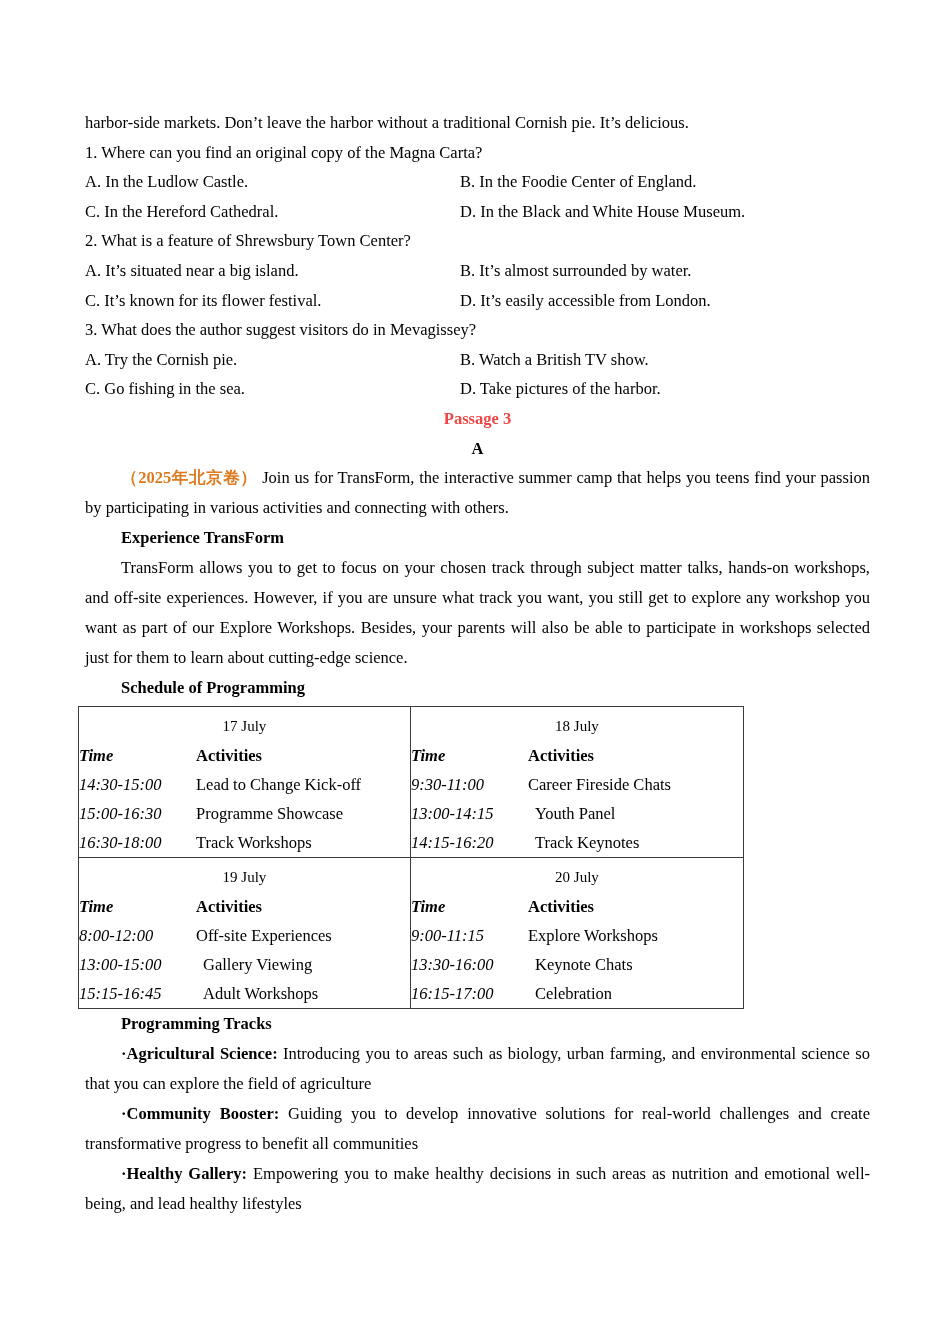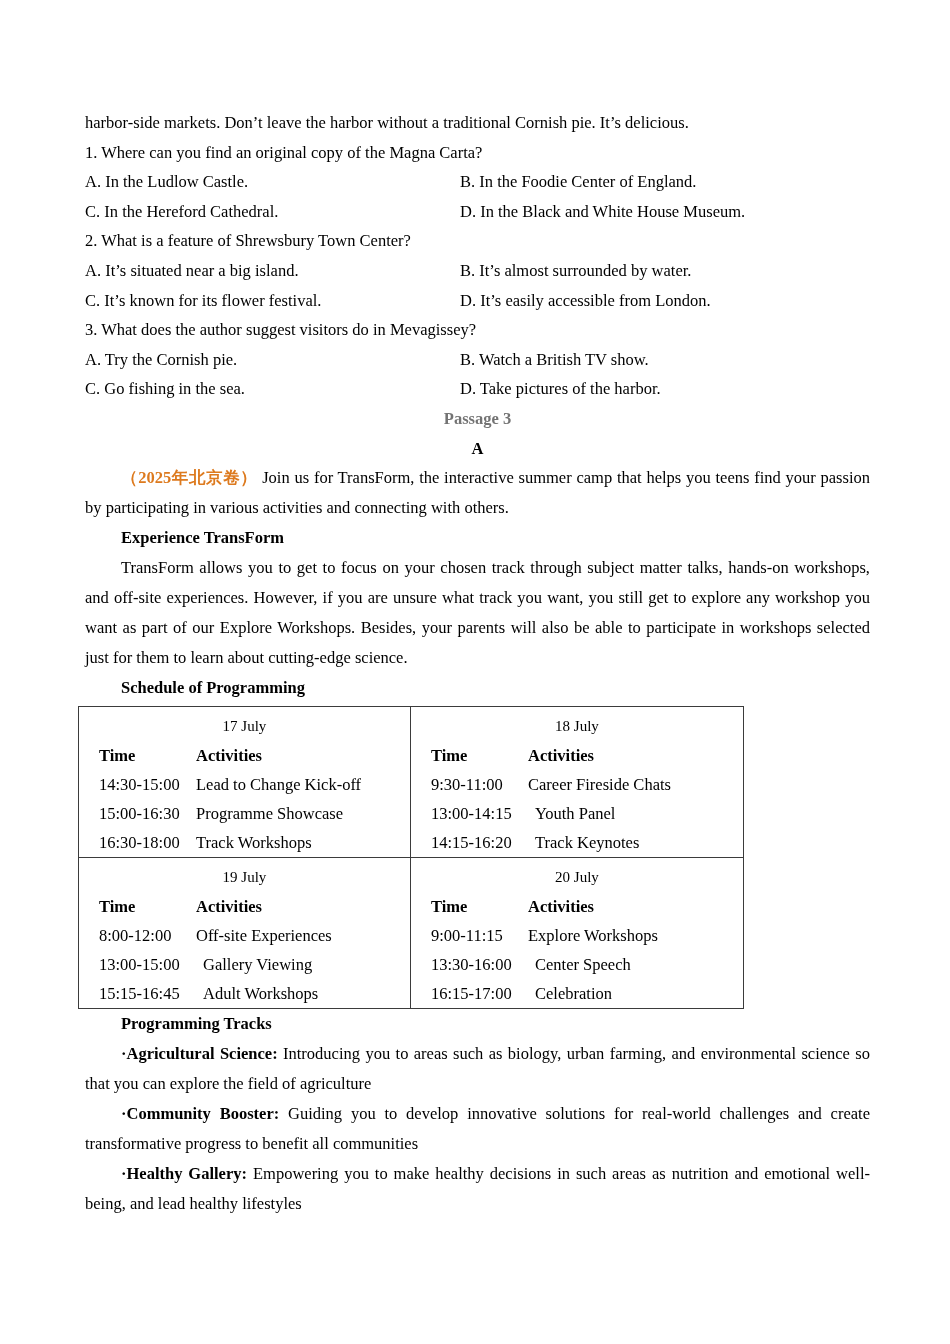--- a/index.html
+++ b/index.html
@@ -56,21 +56,21 @@
     left: 375px;
     top: 0;
   }
 
   
   .passage-heading {
     text-align: center;
     font-weight: bold;
     font-size: 16.5px;
     line-height: 29.6px;
-    color: #737373;
+    color: #ef4444;
     margin-top: 0px;
   }
   .section-letter {
     text-align: center;
     font-weight: bold;
     font-size: 16.5px;
     line-height: 29.6px;
     margin-top: 0px;
   }
 
@@ -128,22 +128,23 @@
     font-size: 16.5px;
     line-height: 29px;
   }
   .day-row {
     position: relative;
     height: 29px;
     white-space: nowrap;
   }
   .cell-time {
     position: absolute;
-    left: 20px;
+    left: 0;
     top: 0;
+    font-style: italic;
   }
   .cell-act {
     position: absolute;
     left: 117px;
     top: 0;
   }
   .cell-act.nudge {
     left: 124px;
   }
   .day-row.hdr .cell-time,
@@ -284,21 +285,21 @@
                 <div class="day-row hdr">
                   <span class="cell-time">Time</span>
                   <span class="cell-act">Activities</span>
                 </div>
                 <div class="day-row">
                   <span class="cell-time">9:00-11:15</span>
                   <span class="cell-act">Explore Workshops</span>
                 </div>
                 <div class="day-row">
                   <span class="cell-time">13:30-16:00</span>
-                  <span class="cell-act nudge">Center Speech</span>
+                  <span class="cell-act nudge">Keynote Chats</span>
                 </div>
                 <div class="day-row">
                   <span class="cell-time">16:15-17:00</span>
                   <span class="cell-act nudge">Celebration</span>
                 </div>
               </div>
             </td>
           </tr>
         </tbody>
       </table>

